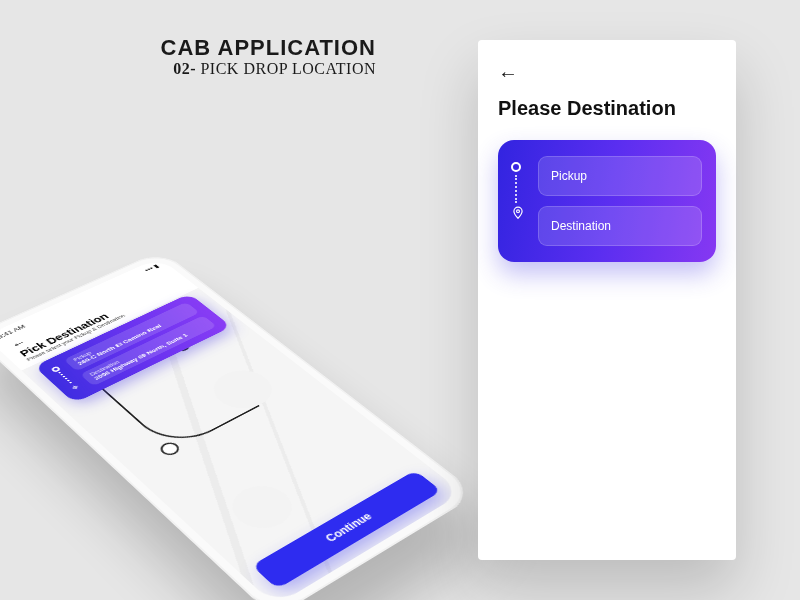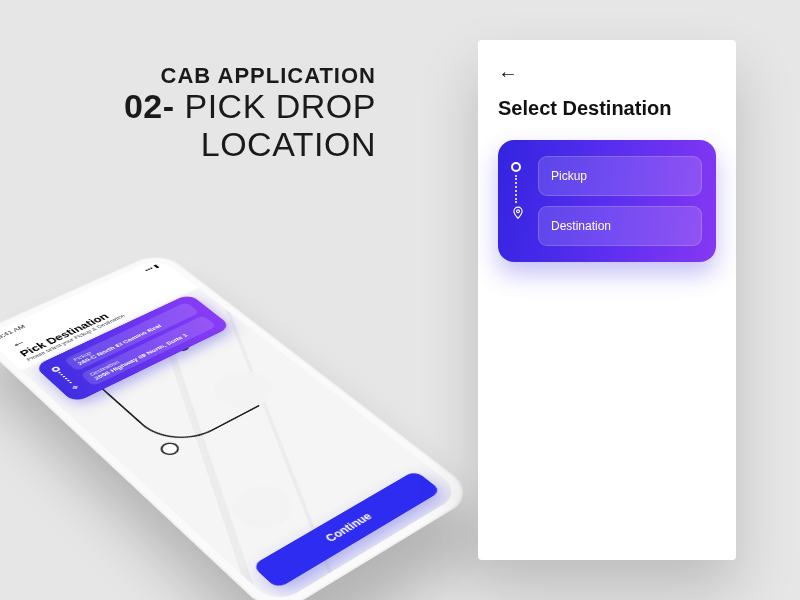--- a/index.html
+++ b/index.html
@@ -12,24 +12,23 @@
   }
 
   
   .titleblock {
     position: absolute;
     top: 36px; left: 36px;
     text-align: right;
     width: 340px;
     color: #1a1a1a;
     line-height: 1.1;
-    margin-top: 28px;
   }
   .title-line1 { font-size: 22px; font-weight: 800; letter-spacing: 1px; }
-  .title-line2 { font-size: 34px; font-weight: 300; letter-spacing: 0.5px; }
+  .title-line2 { font-size: 16px; font-weight: 300; letter-spacing: 0.5px; font-family: Liberation Serif, serif; }
   .title-line2 b { font-weight: 800; }
 
   
   .mock-wrap {
     position: absolute;
     left: 10px; top: 160px;
     width: 400px; height: 430px;
     perspective: 1600px;
   }
   .phone-iso {
@@ -182,21 +181,21 @@
         </div>
       </div>
 
       <div class="iso-cta">Continue</div>
     </div>
   </div>
 </div>
 
 <div class="flat">
   <div class="back">←</div>
-  <h1>Select Destination</h1>
+  <h1>Please Destination</h1>
 
   <div class="card">
     <div class="rail">
       <div class="dot"></div>
       <div class="line"></div>
       <div class="pin">
         <svg viewBox="0 0 24 24" fill="none" stroke="#fff" stroke-width="2">
           <path d="M12 21s-7-7.2-7-12a7 7 0 0 1 14 0c0 4.8-7 12-7 12z"></path>
           <circle cx="12" cy="9" r="2.5"></circle>
         </svg>

